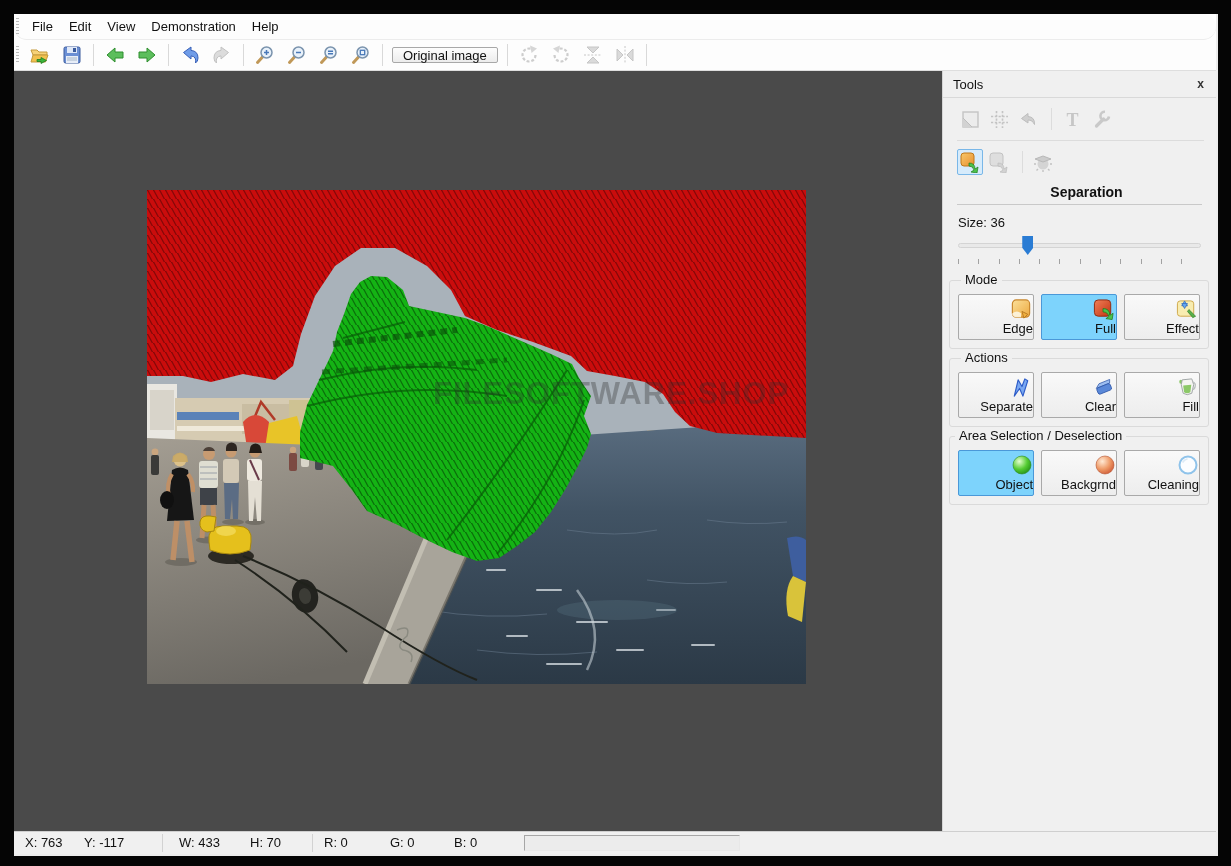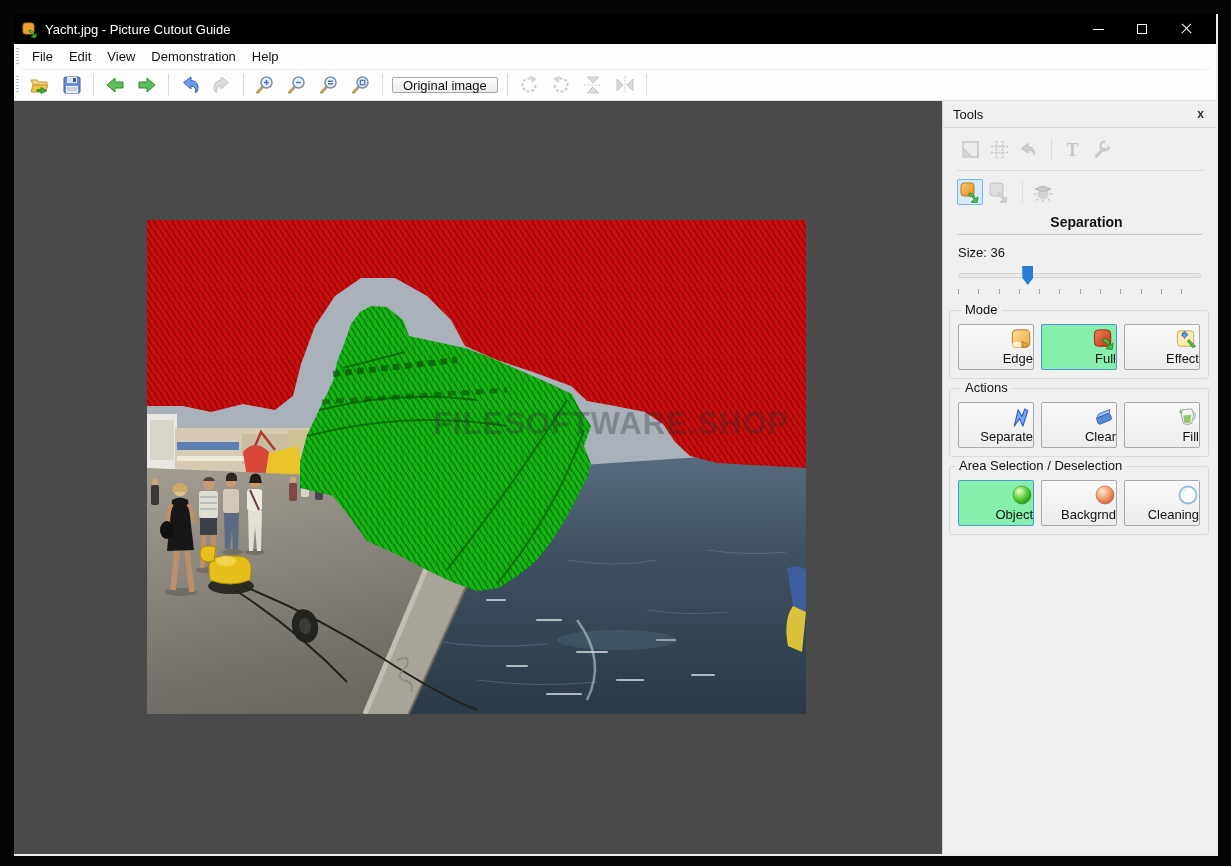--- a/index.html
+++ b/index.html
@@ -56,52 +56,35 @@
   .slider-thumb { position:absolute; left:calc(28.5% - 5px); top:0; width:11px; height:19px; background:#2a7cd4;
                   clip-path:polygon(0 0,100% 0,100% 62%,50% 100%,0 62%); }
   .ticks { height:5px; margin:3px 15px 0 15px; background:repeating-linear-gradient(to right,#a2a2a2 0 1px,transparent 1px 20.3px); }
   .groupbox { border:1px solid #dadada; border-radius:3px; margin:16px 7px 0 6px; position:relative; padding:13px 8px 8px 8px; }
   .groupbox.gb-later { margin-top:9px; }
   .gb-label { position:absolute; top:-9px; left:11px; background:#f0f0f0; padding:0 4px; font-size:13px; }
   .gb-area .gb-label { left:5px; }
   .btn-row { display:flex; gap:7px; }
   .panel-btn { width:77px; height:46px; border:1px solid #a9a9a9; border-radius:2px; background:linear-gradient(#f9f9f9,#ededed);
                display:flex; flex-direction:column; align-items:flex-end; justify-content:space-between; padding:3px 0 3px 0; font-size:13px; }
-  .panel-btn.selected { background:#86efac; border-color:#4a98d8; }
+  .panel-btn.selected { background:#7dd3fc; border-color:#4a98d8; }
 
   
   .statusbar { height:23px; background:#f0f0f0; border-top:1px solid #cfcfcf; position:relative; font-size:13px; color:#111; flex:0 0 auto; }
   .sb { position:absolute; top:3px; }
   .sb-sep { position:absolute; top:2px; width:1px; height:18px; background:#d2d2d2; }
   .sb-box { position:absolute; left:510px; top:3px; width:216px; height:16px; background:#ececec;
             border-top:1px solid #a6a6a6; border-left:1px solid #a6a6a6; border-right:1px solid #e8e8e8; border-bottom:1px solid #e8e8e8; }
   svg { display:block; }
 </style>
 </head>
 <body>
 
 <div class="window">
 
-  <div class="titlebar">
-    <svg class="appicon" viewBox="0 0 17 17">
-      <rect x="1" y="2" width="11" height="11" rx="2.5" fill="#f0a030" stroke="#c87818"></rect>
-      <path d="M7 9 q5 0 5 5 l2.5 -1.5 -1 4.5 -4.5 -1 2.2 -1.4 q-0.7 -3.6 -4.2 -3.6 z" fill="#44b844" stroke="#1a7a1a" stroke-width="0.6"></path>
-    </svg>
-    <span class="title">Yacht.jpg - Picture Cutout Guide</span>
-    <span class="spacer"></span>
-    <div class="wc wc-min">
-        <i></i>
-      </div>
-    <div class="wc wc-max">
-        <i></i>
-      </div>
-    <div class="wc wc-close">
-        <i></i>
-      </div>
-  </div>
 
   <div class="menubar">
     <div class="grip"></div>
     <span class="menuitem">File</span>
     <span class="menuitem">Edit</span>
     <span class="menuitem">View</span>
     <span class="menuitem">Demonstration</span>
     <span class="menuitem">Help</span>
   </div>
 
@@ -569,14 +552,26 @@
               <circle cx="11" cy="11" r="8.5" fill="#fbfdff" stroke="#8fc3ea" stroke-width="2"></circle>
               <path d="M6 8 a6 6 0 0 1 4 -3" stroke="#dceaf5" stroke-width="1.6" fill="none" stroke-linecap="round"></path>
             </svg>
             <span>Cleaning</span>
           </div>
         </div>
       </div>
     </div>
   </div>
 
+  <div class="statusbar">
+    <span class="sb" style="left:11px">X: 763</span>
+    <span class="sb" style="left:70px">Y: -117</span>
+    <span class="sb-sep" style="left:148px"></span>
+    <span class="sb" style="left:165px">W: 433</span>
+    <span class="sb" style="left:236px">H: 70</span>
+    <span class="sb-sep" style="left:298px"></span>
+    <span class="sb" style="left:310px">R: 0</span>
+    <span class="sb" style="left:376px">G: 0</span>
+    <span class="sb" style="left:440px">B: 0</span>
+    <div class="sb-box"></div>
+  </div>
 
 </div>
 
 </body></html>

